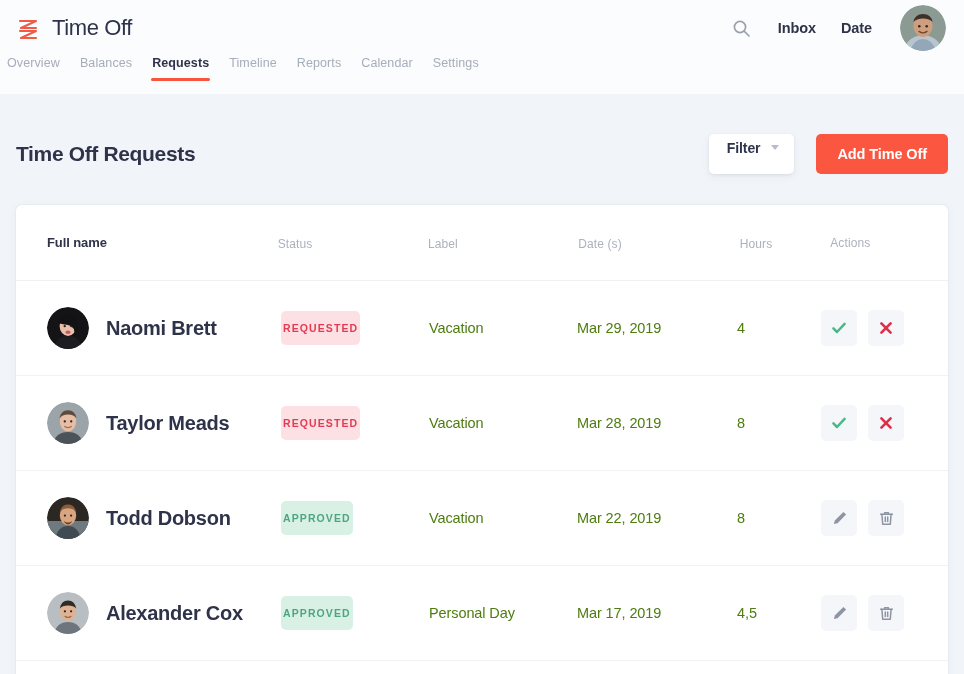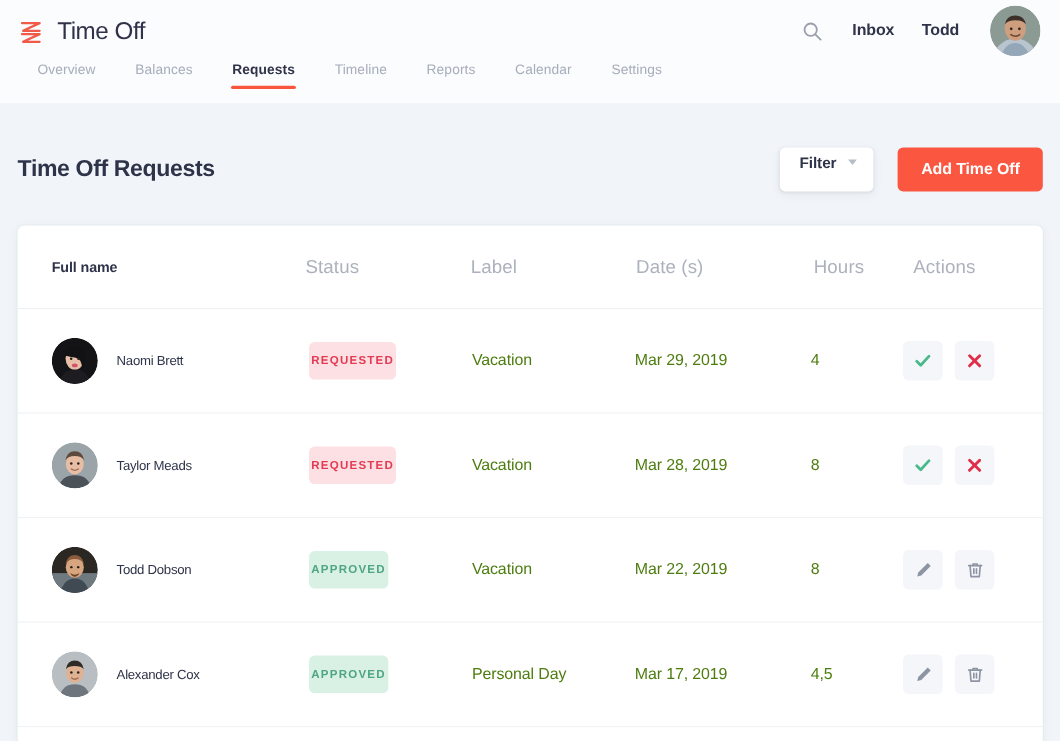--- a/index.html
+++ b/index.html
@@ -87,22 +87,22 @@
     margin-left: 3px;
     flex: 0 0 auto;
   }
 
   .avatar-wrap svg { display: block; }
 
   
   .nav-tabs {
     display: flex;
     align-items: flex-start;
-    gap: 36px;
-    padding-left: 34px;
+    gap: 20px;
+    padding-left: 7px;
     height: 38px;
   }
 
   .nav-tab {
     position: relative;
     font-size: 12.5px;
     color: #a6adbb;
     letter-spacing: 0.1px;
     cursor: pointer;
     padding-bottom: 11px;
@@ -223,21 +223,21 @@
 
   
   .c-name    { width: 265px; padding-left: 31px; display: flex; align-items: center; gap: 17px; }
   .c-status  { width: 148px; }
   .c-label   { width: 148px; }
   .c-date    { width: 160px; }
   .c-hours   { width: 84px; }
   .c-actions { width: 126px; display: flex; align-items: center; gap: 11px; }
 
   .th {
-    font-size: 17px;
+    font-size: 12px;
     color: #abb1bd;
     letter-spacing: 0.1px;
   }
 
   .th.name-th {
     color: #2f3349;
     font-weight: bold;
     letter-spacing: -0.1px;
     font-size: 13px;
   }
@@ -246,22 +246,22 @@
     width: 42px;
     height: 42px;
     border-radius: 50%;
     overflow: hidden;
     flex: 0 0 auto;
   }
 
   .row-avatar svg { display: block; }
 
   .person-name {
-    font-size: 12px;
-    font-weight: normal;
+    font-size: 20px;
+    font-weight: bold;
     color: #2f3349;
     letter-spacing: -0.25px;
   }
 
   .badge {
     display: inline-flex;
     align-items: center;
     justify-content: center;
     height: 34px;
     padding: 0 2px;
@@ -324,21 +324,21 @@
     </div>
 
     <div class="header-right">
       <span class="search-btn">
         <svg width="19" height="19" viewBox="0 0 19 19" xmlns="http://www.w3.org/2000/svg">
           <circle cx="8" cy="8" r="5.6" fill="none" stroke="#9aa1ad" stroke-width="1.7"></circle>
           <line x1="12.2" y1="12.2" x2="17" y2="17" stroke="#9aa1ad" stroke-width="1.7" stroke-linecap="round"></line>
         </svg>
       </span>
       <a class="header-link">Inbox</a>
-      <a class="header-link">Todd</a>
+      <a class="header-link">Date</a>
       <span class="avatar-wrap">
         <svg width="46" height="46" viewBox="0 0 46 46" xmlns="http://www.w3.org/2000/svg">
           <defs>
             <clipPath id="avClip">
                 <circle cx="23" cy="23" r="23"></circle>
               </clipPath>
           </defs>
           <g clip-path="url(#avClip)">
             <rect width="46" height="46" fill="#8b9a93"></rect>
             <ellipse cx="23" cy="52" rx="21" ry="22" fill="#b8c5cf"></ellipse>

